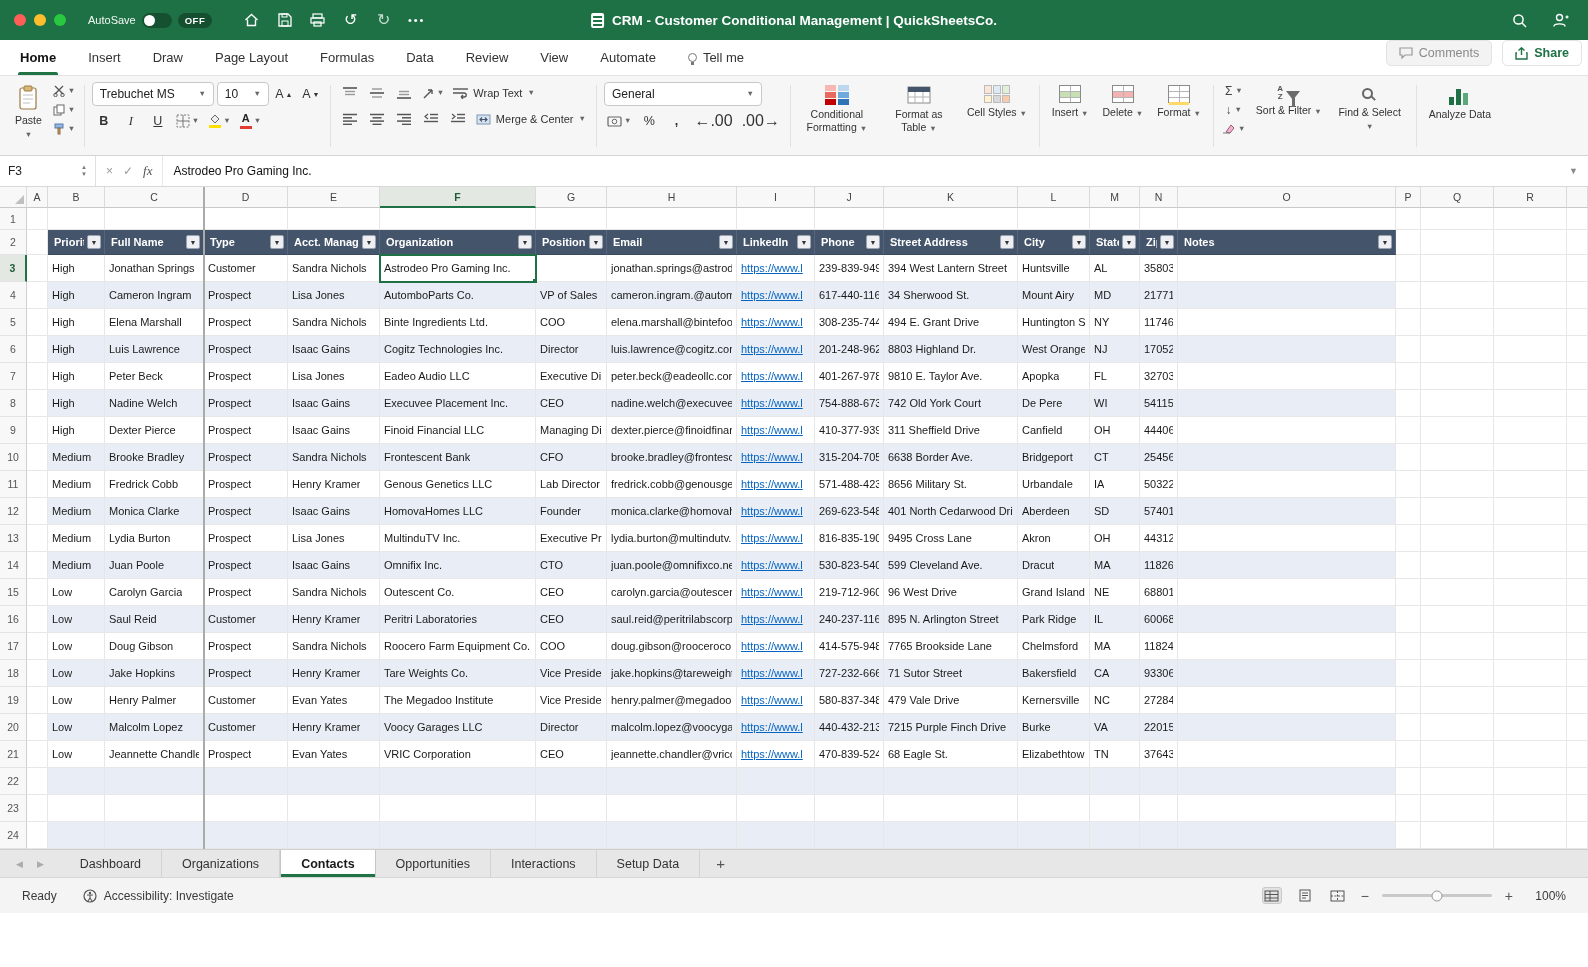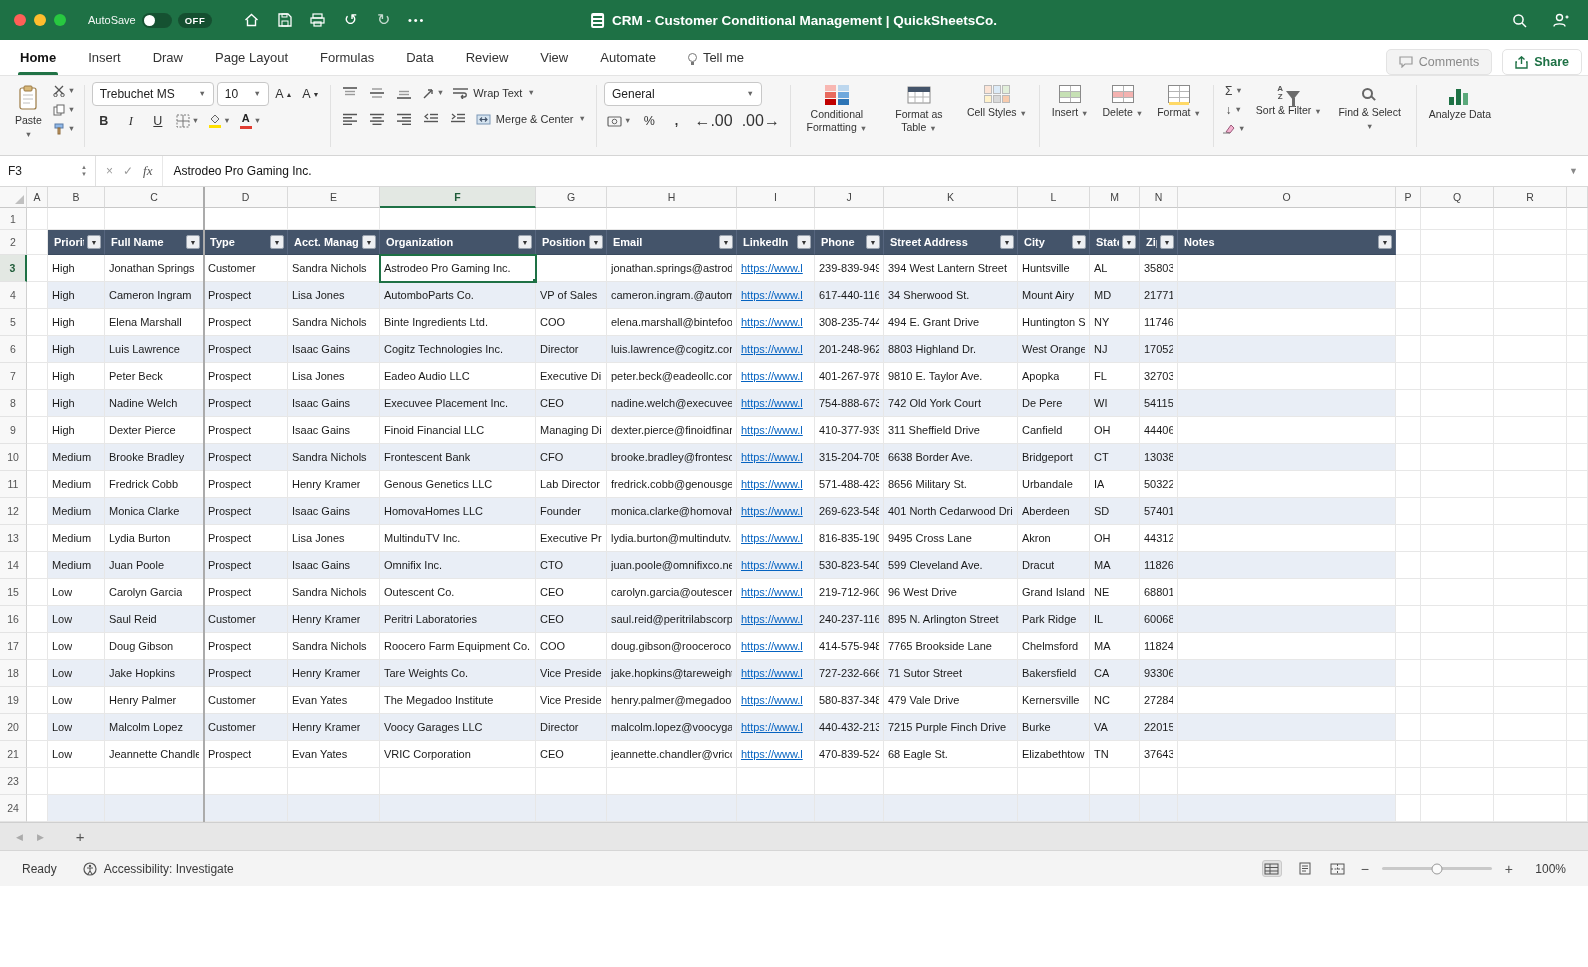--- a/index.html
+++ b/index.html
@@ -28,21 +28,21 @@
   .tb-right{margin-left:auto;display:flex;gap:14px;align-items:center}
 
   
   .ribbon-tabs{height:36px;background:#fff;display:flex;align-items:stretch;padding:0 6px 0 18px;border-bottom:1px solid #E4E4E4}
   .rtabs{display:flex;gap:28px;align-items:stretch}
   .rtab{display:flex;align-items:center;font-size:13px;color:#333;position:relative;padding:0 2px}
   .rtab.active{font-weight:700;color:#111}
   .rtab.active::after{content:'';position:absolute;left:0;right:0;bottom:0;height:3px;background:#217346;border-radius:2px 2px 0 0}
   .bulb{width:9px;height:9px;border:1.5px solid #777;border-radius:50%;margin-right:6px;position:relative}
   .bulb::after{content:'';position:absolute;left:2px;bottom:-4px;width:3px;height:3px;background:#777}
-  .rtab-right{margin-left:auto;display:flex;align-items:flex-end;gap:10px}
+  .rtab-right{margin-left:auto;display:flex;align-items:flex-start;gap:10px}
   .comments-btn,.share-btn{display:flex;align-items:center;gap:6px;font-size:12.5px;padding:5px 12px;border-radius:5px}
   .comments-btn{color:#8a8a8a;background:#F3F3F3;border:1px solid #E3E3E3}
   .share-btn{color:#1E7145;font-weight:600;background:#fff;border:1px solid #E3E3E3}
 
   
   .ribbon{height:80px;background:#F6F6F6;border-bottom:1px solid #D5D5D5;display:flex;align-items:flex-start;padding:5px 8px 0 8px;overflow:hidden}
   .rsep{width:1px;align-self:stretch;background:#E1E1E1;margin:4px 5px 8px 5px;flex:none}
   .rg{display:flex;flex-direction:column;gap:4px;padding:1px 2px}
   .rg.rowg{flex-direction:row;align-items:flex-start;gap:4px}
   .rrow{display:flex;align-items:center;gap:3px}
@@ -1086,21 +1086,21 @@
         <div class="gcell band" style="width:134px">
           <span class="ct">6638 Border Ave.</span>
         </div>
         <div class="gcell band" style="width:72px">
           <span class="ct">Bridgeport</span>
         </div>
         <div class="gcell band" style="width:50px">
           <span class="ct">CT</span>
         </div>
         <div class="gcell band" style="width:38px">
-          <span class="ct">13038</span>
+          <span class="ct">25456</span>
         </div>
         <div class="gcell band" style="width:218px">
           <span class="ct"></span>
         </div>
         <div class="gcell" style="width:25px"></div>
         <div class="gcell" style="width:73px"></div>
         <div class="gcell" style="width:73px"></div>
         <div class="gcell" style="width:21px"></div>
       </div>
       <div class="grow" style="height:27px">
@@ -1641,20 +1641,42 @@
         </div>
         <div class="gcell" style="width:50px">
           <span class="ct">TN</span>
         </div>
         <div class="gcell" style="width:38px">
           <span class="ct">37643</span>
         </div>
         <div class="gcell" style="width:218px">
           <span class="ct"></span>
         </div>
+        <div class="gcell" style="width:25px"></div>
+        <div class="gcell" style="width:73px"></div>
+        <div class="gcell" style="width:73px"></div>
+        <div class="gcell" style="width:21px"></div>
+      </div>
+      <div class="grow" style="height:27px">
+        <div class="rnum">22</div>
+        <div class="gcell" style="width:21px"></div>
+        <div class="gcell band" style="width:57px"></div>
+        <div class="gcell band" style="width:99px"></div>
+        <div class="gcell band" style="width:84px"></div>
+        <div class="gcell band" style="width:92px"></div>
+        <div class="gcell band" style="width:156px"></div>
+        <div class="gcell band" style="width:71px"></div>
+        <div class="gcell band" style="width:130px"></div>
+        <div class="gcell band" style="width:78px"></div>
+        <div class="gcell band" style="width:69px"></div>
+        <div class="gcell band" style="width:134px"></div>
+        <div class="gcell band" style="width:72px"></div>
+        <div class="gcell band" style="width:50px"></div>
+        <div class="gcell band" style="width:38px"></div>
+        <div class="gcell band" style="width:218px"></div>
         <div class="gcell" style="width:25px"></div>
         <div class="gcell" style="width:73px"></div>
         <div class="gcell" style="width:73px"></div>
         <div class="gcell" style="width:21px"></div>
       </div>
       <div class="grow" style="height:27px">
         <div class="rnum">23</div>
         <div class="gcell" style="width:21px"></div>
         <div class="gcell" style="width:57px"></div>
         <div class="gcell" style="width:99px"></div>
@@ -1699,20 +1721,28 @@
       </div>
     </div>
   <div class="freeze-line"></div>
 </div>
 
 <div class="sheet-bar">
   <div class="tab-nav">
     <span>◀</span>
     <span>▶</span>
   </div>
+  <div style="display:flex" id="stabs">
+      <div class="stab">Dashboard</div>
+      <div class="stab">Organizations</div>
+      <div class="stab active">Contacts</div>
+      <div class="stab">Opportunities</div>
+      <div class="stab">Interactions</div>
+      <div class="stab">Setup Data</div>
+    </div>
   <button class="add-tab">+</button>
 </div>
 
 <div class="status-bar">
   <span>Ready</span>
   <span class="acc">
     <svg width="14" height="14" viewBox="0 0 14 14">
         <circle cx="7" cy="7" r="6" fill="none" stroke="#555" stroke-width="1.2"></circle>
         <circle cx="7" cy="4" r="1.2" fill="#555"></circle>
         <path d="M4 6 H10 M7 6 V9 M7 9 L5 12 M7 9 L9 12" fill="none" stroke="#555" stroke-width="1.1"></path>

